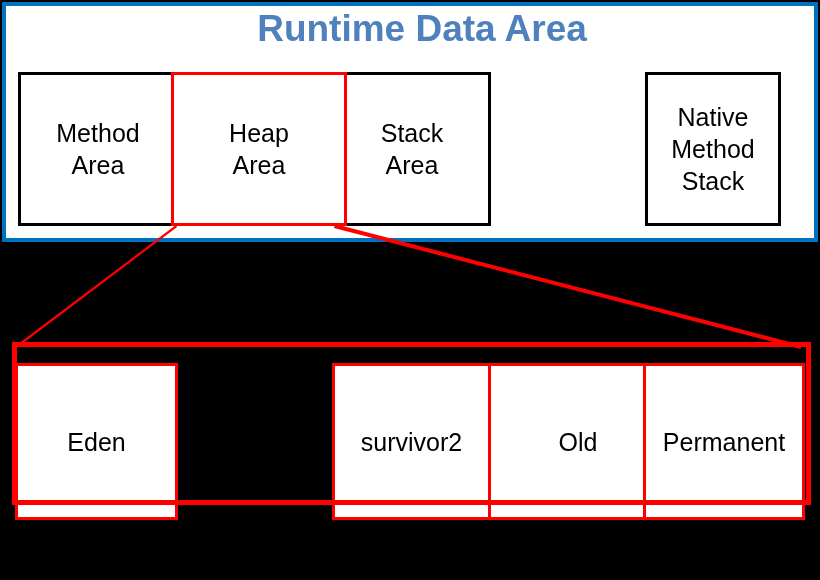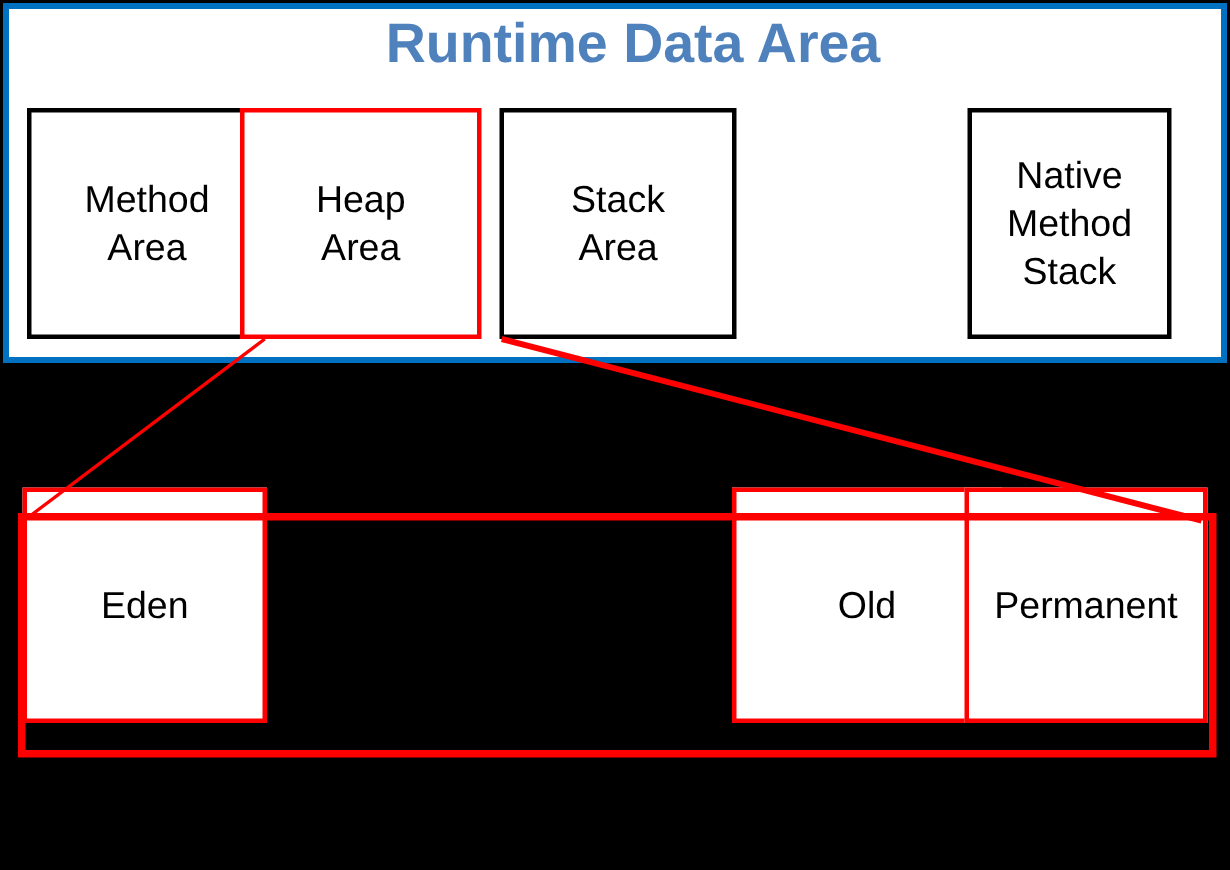--- a/index.html
+++ b/index.html
@@ -46,34 +46,34 @@
     justify-content: center;
     text-align: center;
     font-size: 25px;
     line-height: 1.28;
     color: #000000;
     white-space: pre-line;
   }
   
   .top-cell { top: 72px; height: 154px; border: 3px solid #000000; z-index: 2; }
   .c-method    { left: 18px;  width: 160px; }
-  .c-heap      { left: 160px; width: 161px; border-color: #FF0000; z-index: 3; }
+  .c-heap      { left: 171px; width: 176px; border-color: #FF0000; z-index: 3; }
   .c-stack     { left: 333px; width: 158px; }
   .c-pc        { left: 488px; width: 160px; }
   .c-native    { left: 645px; width: 136px; }
   
   .cone {
     position: absolute;
     left: 0; top: 0;
     width: 820px; height: 580px;
     z-index: 4;
     pointer-events: none;
   }
   
-  .bottom-cell { top: 325px; height: 157px; border: 3px solid #FF0000; z-index: 2; }
+  .bottom-cell { top: 363px; height: 157px; border: 3px solid #FF0000; z-index: 2; }
   .c-eden      { left: 15px;  width: 163px; }
   .c-surv1     { left: 175px; width: 160px; }
   .c-surv2     { left: 332px; width: 159px; }
   .c-old       { left: 488px; width: 180px; }
   .c-perm      { left: 643px; width: 162px; }
   .heap-detail-outline {
     position: absolute;
     left: 12px; top: 342px;
     width: 799px; height: 163px;
     box-sizing: border-box;
@@ -119,20 +119,23 @@
   </div>
 
   <svg class="cone" viewBox="0 0 820 580">
     <line x1="176.5" y1="226" x2="16" y2="347" stroke="#FF0000" stroke-width="2.2"></line>
     <line x1="334.5" y1="226" x2="801" y2="347" stroke="#FF0000" stroke-width="4"></line>
   </svg>
 
   <div class="cell bottom-cell c-eden">
     <span>Eden</span>
   </div>
+  <div class="cell bottom-cell c-surv2">
+    <span>survivor2</span>
+  </div>
   <div class="cell bottom-cell c-old">
     <span>Old</span>
   </div>
   <div class="cell bottom-cell c-perm">
     <span>Permanent</span>
   </div>
   <div class="heap-detail-outline"></div>
 
   <div class="footnote">New</div>
 

